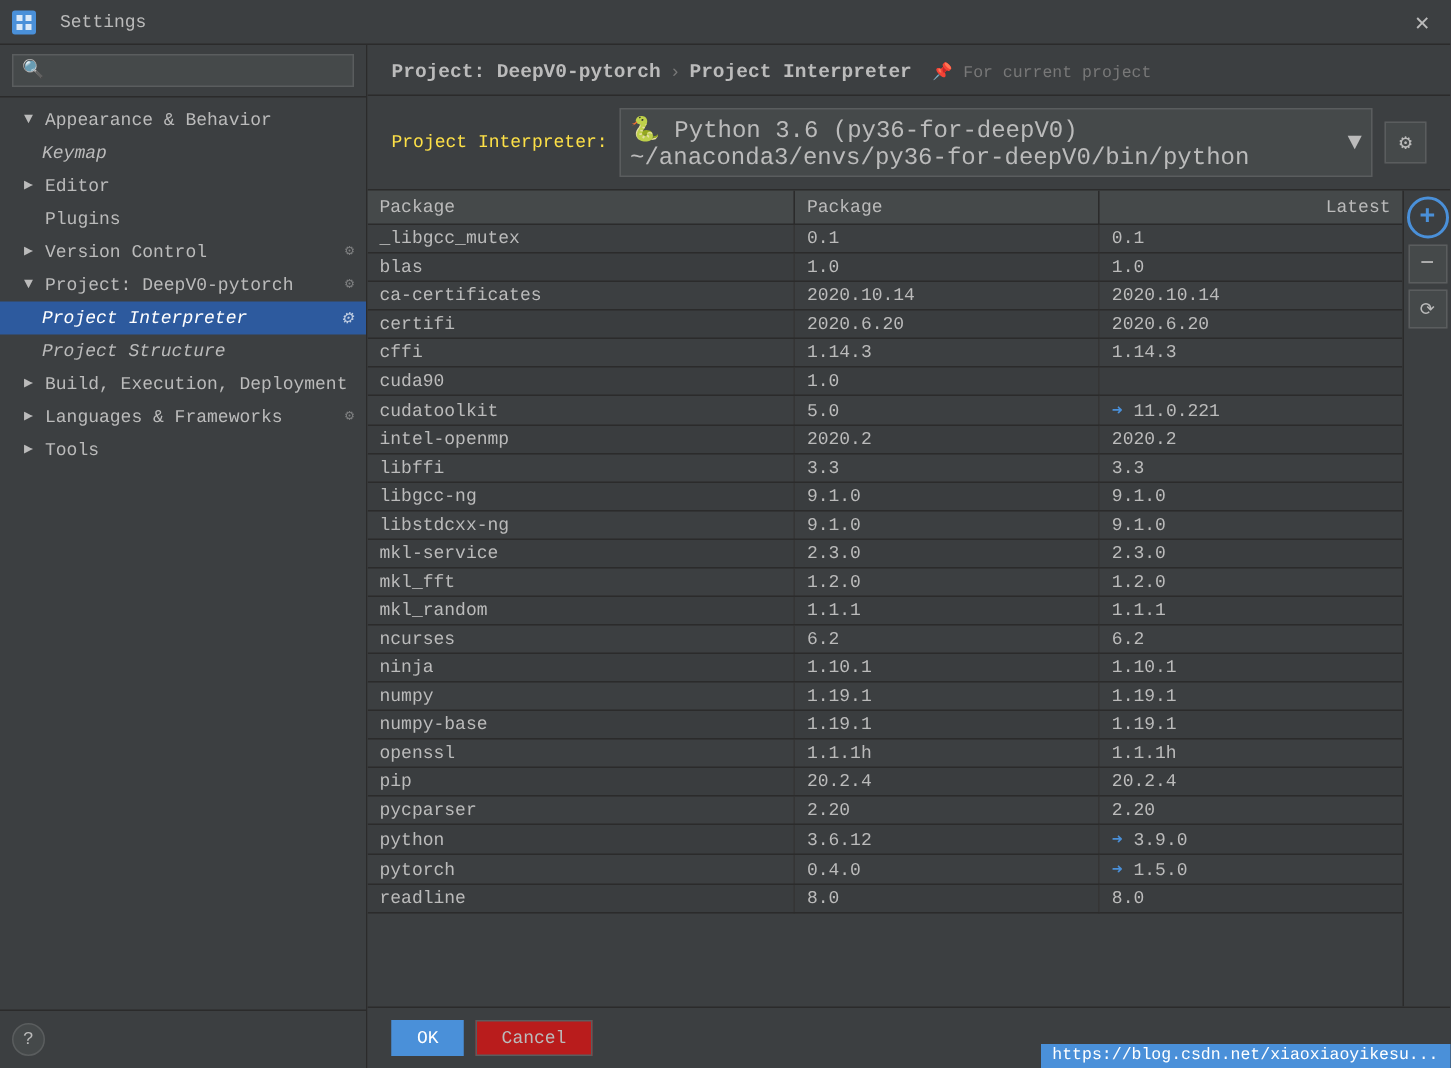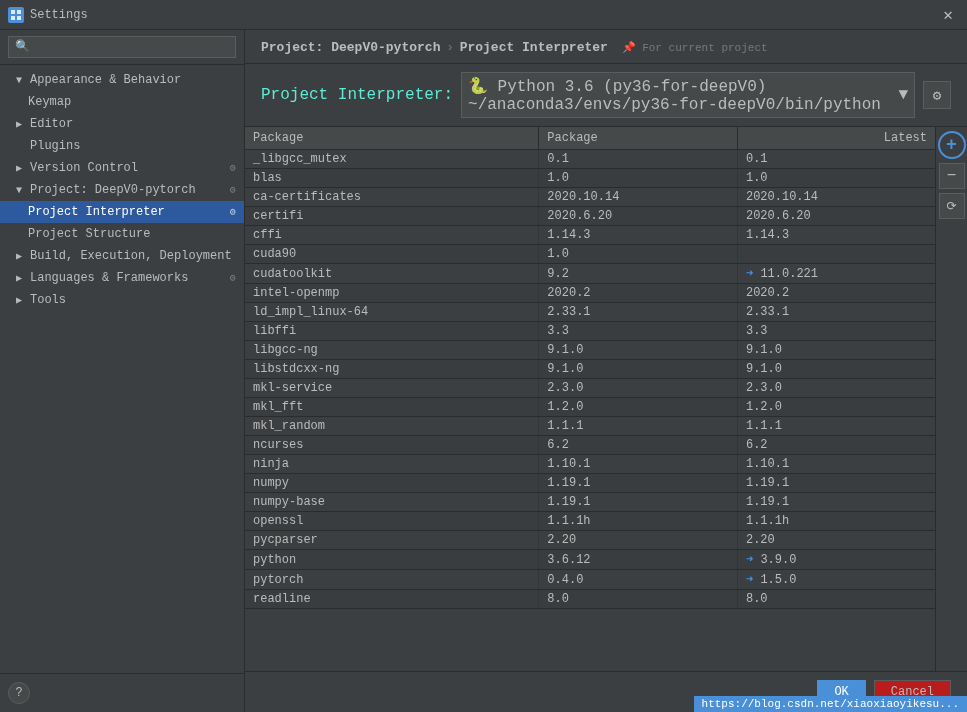--- a/index.html
+++ b/index.html
@@ -14,21 +14,21 @@
     }
 
     
     .title-bar {
       background: #3c3f41;
       border-bottom: 1px solid #2b2b2b;
       height: 30px;
       display: flex;
       align-items: center;
       padding: 0 8px;
-      gap: 6px;
+      gap: 16px;
     }
     .title-bar-icon {
       width: 16px;
       height: 16px;
       background: #4a90d9;
       border-radius: 2px;
       display: flex; align-items: center; justify-content: center;
       font-size: 10px; color: white;
     }
     .title-bar-text {
@@ -80,21 +80,21 @@
     .sidebar-item {
       padding: 4px 8px 4px 16px;
       cursor: pointer;
       display: flex;
       align-items: center;
       gap: 4px;
       color: #bbbbbb;
       white-space: nowrap;
     }
     .sidebar-item.active-item { background: #2d5a9e; color: white; }
-    .sidebar-item.indent-1 { padding-left: 28px; }
+    .sidebar-item.indent-1 { padding-left: 28px; font-style: italic; }
     .sidebar-arrow {
       display: inline-block;
       width: 10px;
       font-size: 10px;
     }
 
     
     .content {
       flex: 1;
       background: #3c3f41;
@@ -129,23 +129,23 @@
     }
 
     .interpreter-row {
       padding: 8px 16px;
       display: flex;
       align-items: center;
       gap: 8px;
       border-bottom: 1px solid #2b2b2b;
     }
     .interpreter-label {
-      color: #5eead4;
+      color: #fde047;
       white-space: nowrap;
-      font-size: 16px;
+      font-size: 12px;
     }
     .interpreter-select {
       flex: 1;
       background: #45494a;
       border: 1px solid #5a5d5e;
       color: #bbbbbb;
       padding: 3px 6px;
       font-size: 16px;
       font-family: inherit;
       display: flex;
@@ -233,21 +233,21 @@
       font-weight: bold;
       font-size: 18px;
       border-radius: 50%;
       width: 28px; height: 28px;
     }
 
     
     .bottom-bar {
       padding: 8px 16px;
       display: flex;
-      justify-content: flex-end;
+      justify-content: flex-start;
       align-items: center;
       gap: 8px;
       border-top: 1px solid #2b2b2b;
       background: #3c3f41;
     }
     .bottom-btn {
       padding: 4px 16px;
       background: #b91c1c;
       border: 1px solid #5a5d5e;
       color: #bbbbbb;
@@ -429,34 +429,29 @@
                 <td>1.14.3</td>
                 <td>1.14.3</td>
               </tr>
               <tr>
                 <td>cuda90</td>
                 <td>1.0</td>
                 <td></td>
               </tr>
               <tr>
                 <td>cudatoolkit</td>
-                <td>9.2</td>
+                <td>5.0</td>
                 <td><span style="color:#4a90d9">➜ </span>11.0.221</td>
               </tr>
               <tr>
                 <td>intel-openmp</td>
                 <td>2020.2</td>
                 <td>2020.2</td>
               </tr>
               <tr>
-                <td>ld_impl_linux-64</td>
-                <td>2.33.1</td>
-                <td>2.33.1</td>
-              </tr>
-              <tr>
                 <td>libffi</td>
                 <td>3.3</td>
                 <td>3.3</td>
               </tr>
               <tr>
                 <td>libgcc-ng</td>
                 <td>9.1.0</td>
                 <td>9.1.0</td>
               </tr>
               <tr>
@@ -496,20 +491,25 @@
               </tr>
               <tr>
                 <td>numpy-base</td>
                 <td>1.19.1</td>
                 <td>1.19.1</td>
               </tr>
               <tr>
                 <td>openssl</td>
                 <td>1.1.1h</td>
                 <td>1.1.1h</td>
+              </tr>
+              <tr>
+                <td>pip</td>
+                <td>20.2.4</td>
+                <td>20.2.4</td>
               </tr>
               <tr>
                 <td>pycparser</td>
                 <td>2.20</td>
                 <td>2.20</td>
               </tr>
               <tr>
                 <td>python</td>
                 <td>3.6.12</td>
                 <td><span style="color:#4a90d9">➜ </span>3.9.0</td>

